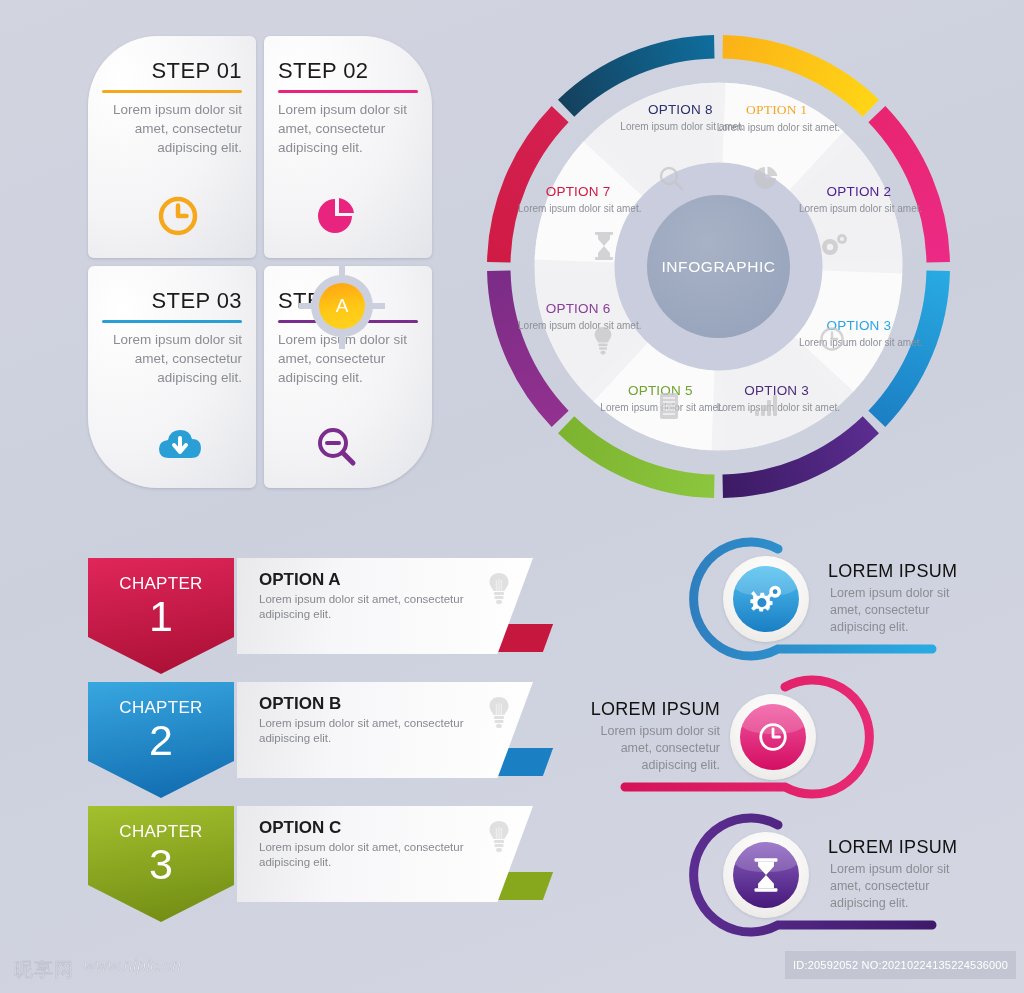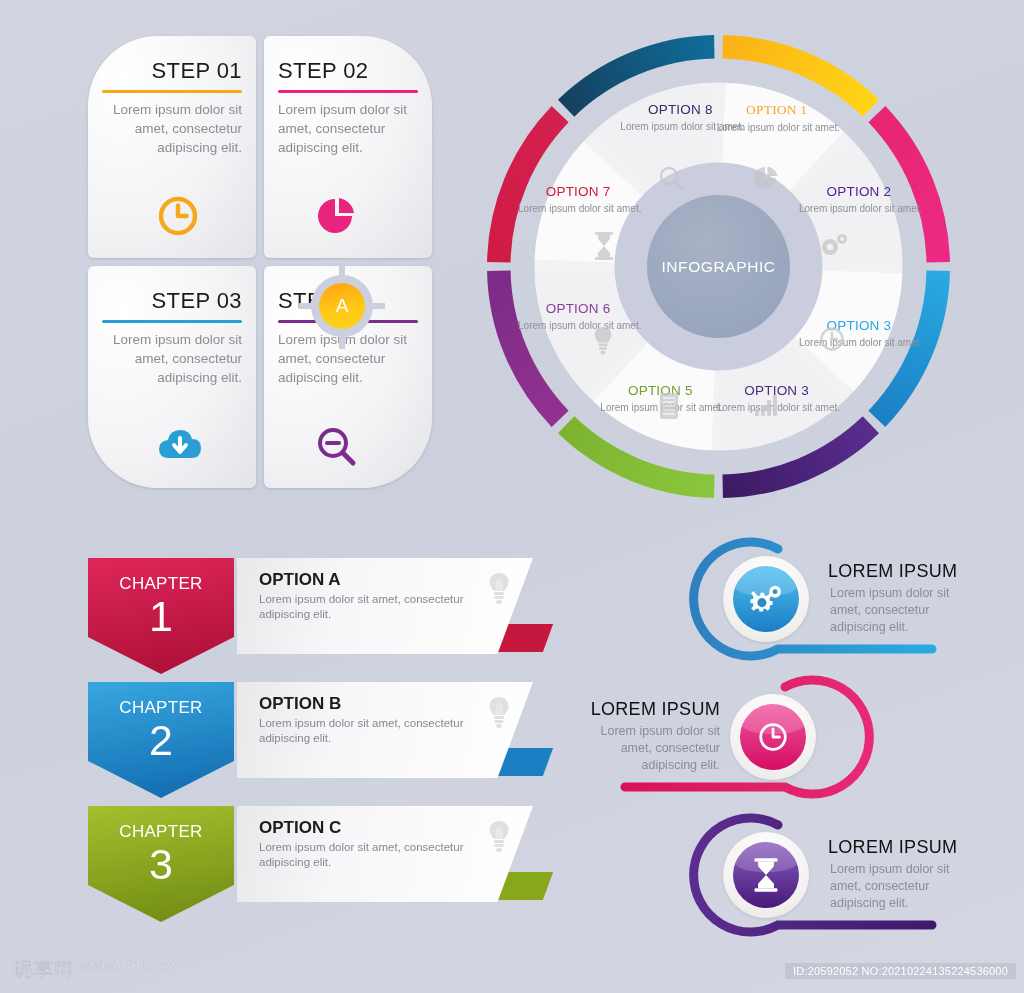--- a/index.html
+++ b/index.html
@@ -81,26 +81,26 @@
     box-shadow:0 1px 3px rgba(90,95,120,.2);}
   .sw-inner{width:66px;height:66px;border-radius:50%;display:flex;
     align-items:center;justify-content:center;overflow:hidden;position:relative;}
   .sw-inner:after{content:"";position:absolute;left:0;top:0;width:100%;height:46%;
     background:rgba(255,255,255,.18);border-radius:50% 50% 45% 45%/60% 60% 40% 40%;}
   .sw-inner svg{position:relative;z-index:2;left:auto;top:auto;}
   .sw-title{position:absolute;font-size:18px;color:#111;letter-spacing:.3px;white-space:nowrap;}
   .sw-desc{position:absolute;font-size:12.5px;line-height:17px;color:#8b8d93;}
 
   
-  .footer-mark{position:absolute;left:14px;bottom:10px;display:flex;gap:4px;opacity:.62;}
+  .footer-mark{position:absolute;left:14px;bottom:10px;display:flex;gap:10px;opacity:.62;}
   .fm-cn{font-family:"DejaVu Sans",sans-serif;font-size:19px;color:#fff;
     -webkit-text-stroke:1px #b9bcc8;letter-spacing:1px;}
   .fm-url{font-size:16px;color:#fff;-webkit-text-stroke:.7px #b9bcc8;font-style:italic;letter-spacing:.4px;}
   .footer-id{position:absolute;right:8px;bottom:14px;background:#c3c6d2;color:#fff;
-    font-size:11px;padding:2px 8px;letter-spacing:.2px;}
+    font-size:11px;padding:8px 8px;letter-spacing:.2px;}
 </style>
 </head>
 <body>
 
 <div class="stage">
 
   <div class="steps">
 
     <div class="step-card sc-tl">
       <div class="step-title">STEP 01</div>

